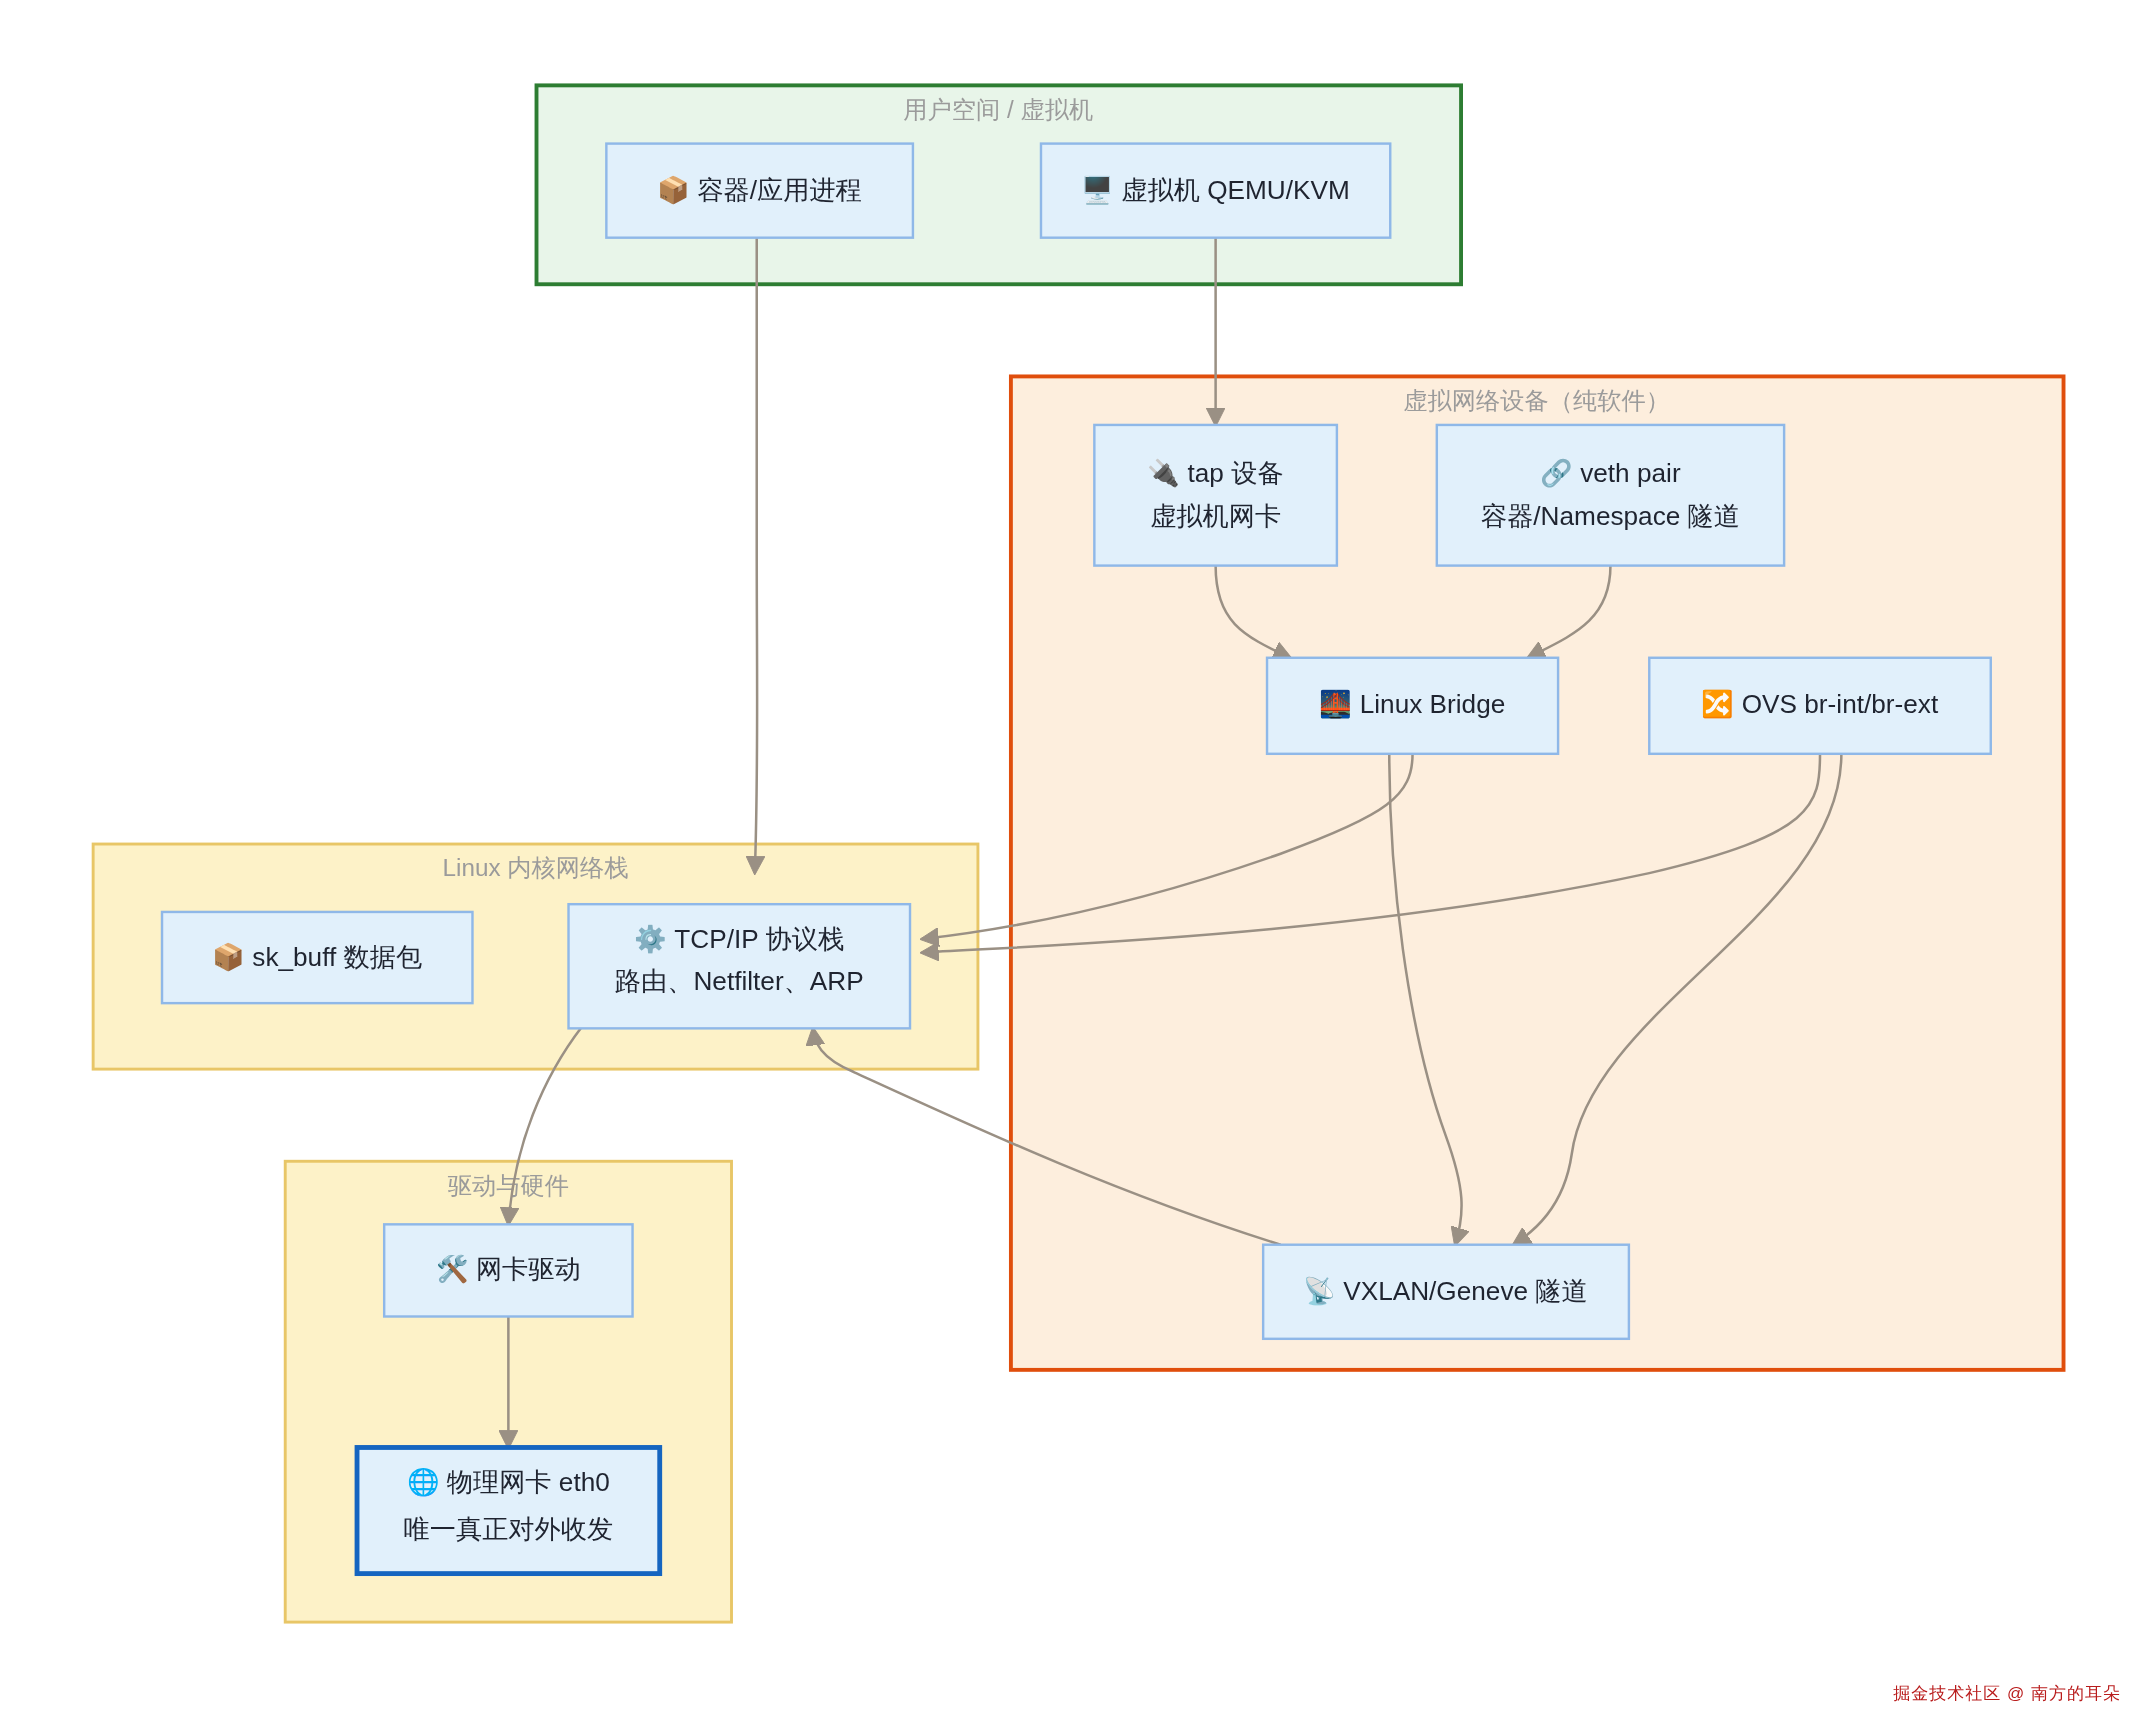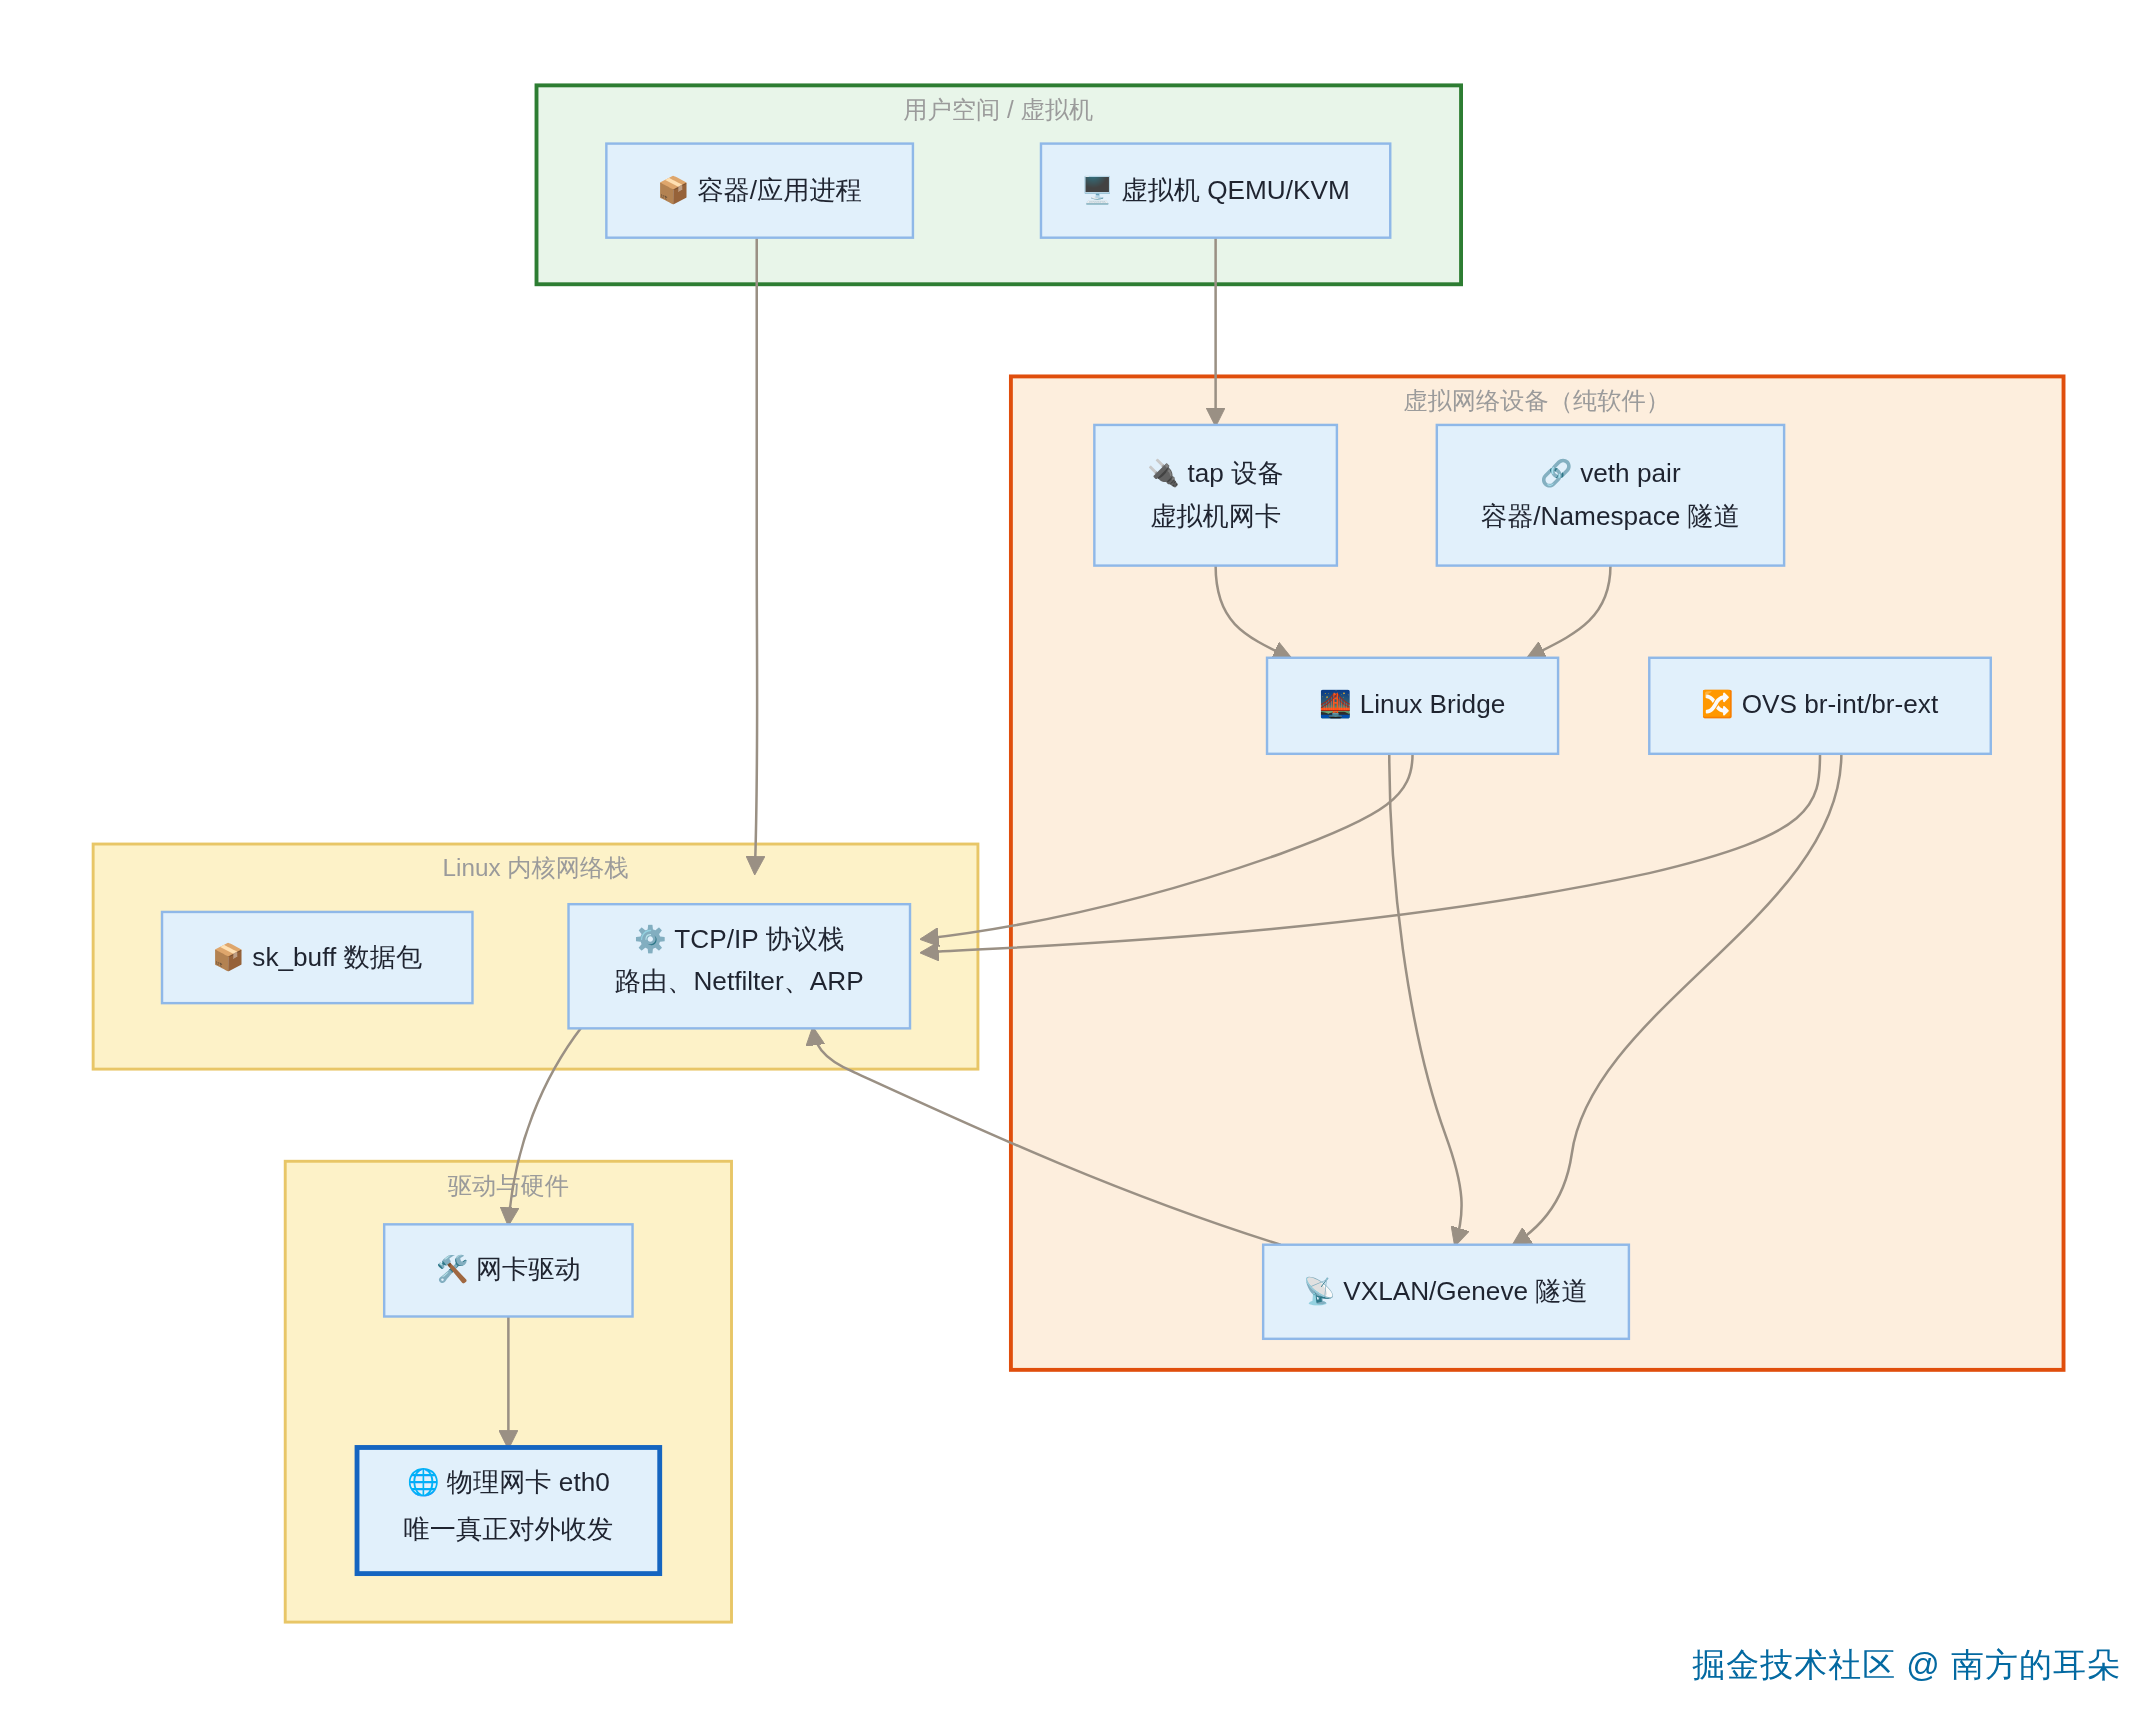--- a/index.html
+++ b/index.html
@@ -39,23 +39,23 @@
     dominant-baseline: middle;
   }
   .edge-path {
     fill: none;
     stroke: #9a9084;
     stroke-width: 2.6px;
   }
   .watermark {
     position: absolute;
     right: 25px;
-    bottom: 35px;
-    font-size: 33px;
-    color: #0369a1;
+    bottom: 18px;
+    font-size: 17px;
+    color: #b91c1c;
     font-family: "Liberation Sans", sans-serif;
     letter-spacing: 1px;
     white-space: nowrap;
   }
 </style>
 </head>
 <body>
 
 <div id="diagram-root">
 

